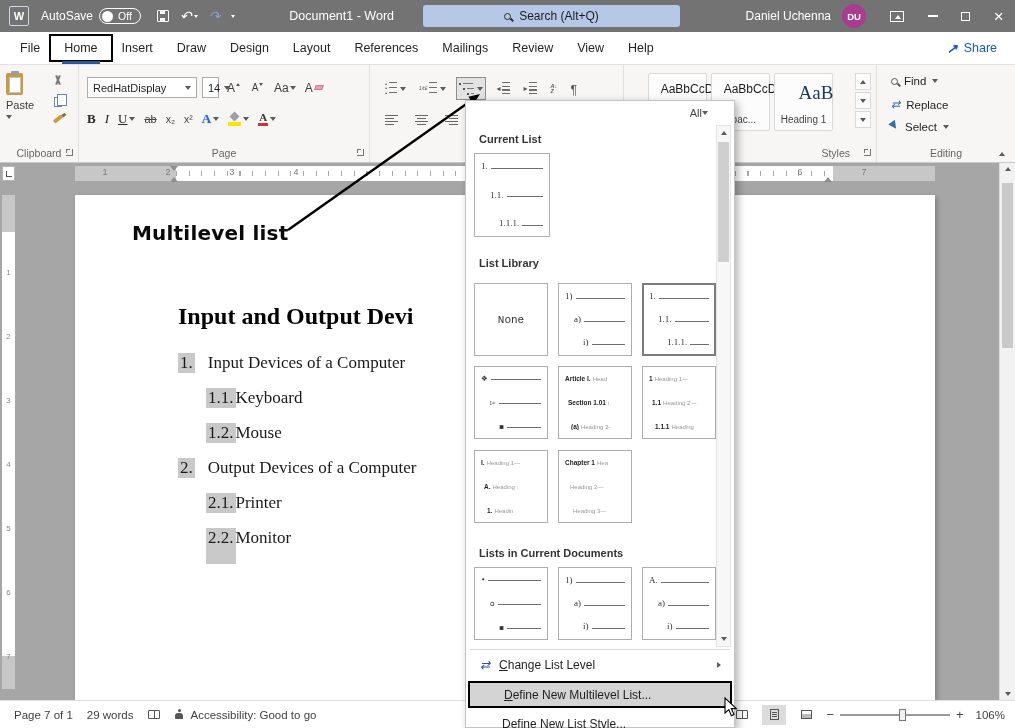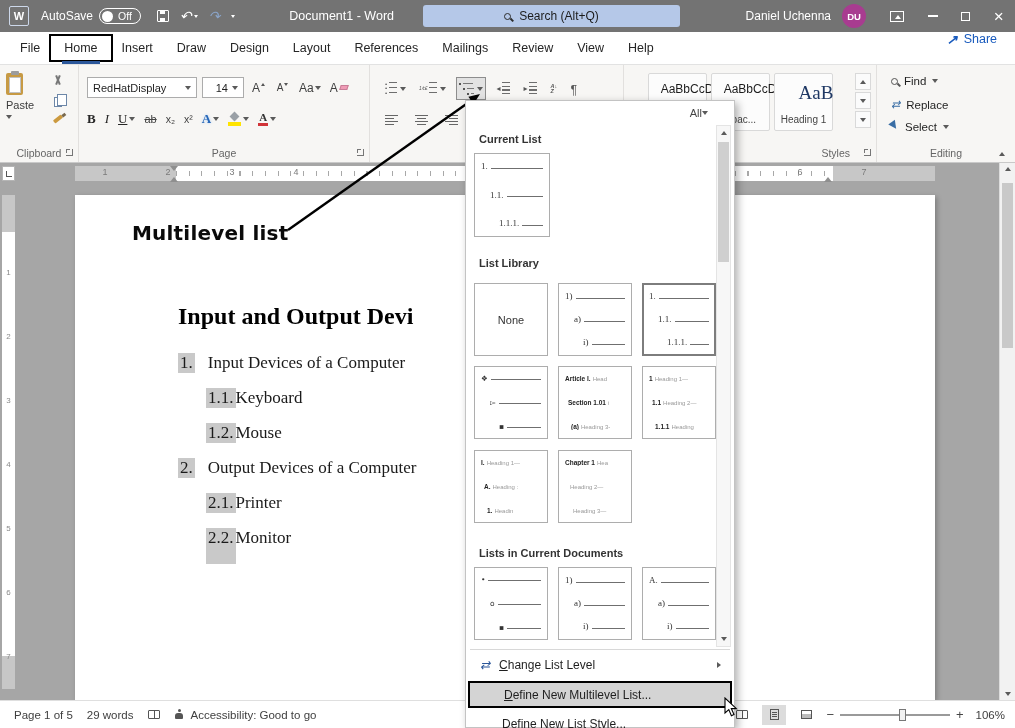--- a/index.html
+++ b/index.html
@@ -44,21 +44,21 @@
   .ic-maxbox{width:9px;height:9px;border:1.2px solid #fff;}
   .ic-close::before{content:"×";font-size:17px;color:#fff;line-height:1;}
 
   
   .tabs{position:absolute;top:32px;left:0;right:0;height:33px;background:#fff;border-bottom:1px solid #e2e2e2;
     display:flex;align-items:stretch;padding-left:8px;font-size:12.5px;color:#262626;z-index:30;}
   .tab{padding:0 12px;display:flex;align-items:center;}
   .tab.active{position:relative;}
   .tab.active::after{content:'';position:absolute;left:10px;right:10px;bottom:0;height:3px;background:#2b579a;}
   .home-anno{position:absolute;top:2px;bottom:2px;left:-3px;right:-3px;border:2px solid #000;}
-  .share-btn{margin-left:auto;margin-right:18px;display:flex;align-items:flex-start;gap:6px;color:#185abd;}
+  .share-btn{margin-left:auto;margin-right:18px;display:flex;align-items:center;gap:6px;color:#185abd;}
   .ic-share::before{content:"↗";font-weight:700;font-size:13px;}
 
   
   .ribbon{position:absolute;top:65px;left:0;right:0;height:98px;background:#f7f6f4;border-bottom:1px solid #c9c9c9;z-index:25;}
   .rgroup{position:absolute;top:0;bottom:0;border-right:1px solid #e2e0de;}
   .g-clip{left:0;width:79px;} .g-font{left:79px;width:291px;} .g-para{left:370px;width:254px;}
   .g-styles{left:624px;width:253px;} .g-edit{left:877px;width:138px;border-right:none;}
   .glabel{position:absolute;bottom:3px;left:0;right:0;text-align:center;font-size:10.5px;color:#656565;}
   .launcher{position:absolute;right:5px;bottom:6px;width:7px;height:7px;border-bottom:1.4px solid #767676;border-right:1.4px solid #767676;}
   .launcher::before{content:'';position:absolute;left:0;top:0;width:3px;height:3px;border-left:1.4px solid #767676;border-top:1.4px solid #767676;}
@@ -71,21 +71,21 @@
   .ic-cut{position:relative;width:11px;height:12px;}
   .ic-cut::before,.ic-cut::after{content:'';position:absolute;top:0;left:5px;width:1.5px;height:10px;background:#777;}
   .ic-cut::before{transform:rotate(22deg);} .ic-cut::after{transform:rotate(-22deg);}
   .ic-copy{width:8px;height:10px;border:1px solid #6d87a8;background:#fff;position:relative;}
   .ic-copy::before{content:'';position:absolute;left:2px;top:-4px;width:8px;height:10px;border:1px solid #6d87a8;background:#fff;}
   .ic-paint{width:10px;height:4px;background:#cc9a3f;border-radius:1px;transform:rotate(-38deg);position:relative;}
   .ic-paint::after{content:'';position:absolute;right:-4px;top:0.5px;width:4px;height:3px;background:#7a6a4f;}
   .f-row1{position:absolute;left:8px;top:12px;display:flex;align-items:center;gap:5px;}
   .combo{height:21px;background:#fff;border:1px solid #acacac;display:flex;align-items:center;justify-content:space-between;
     gap:4px;padding:0 5px;font-size:11px;color:#1f1f1f;}
-  .combo.namec{width:110px;} .combo.sizec{width:42px;justify-content:flex-end;}
+  .combo.namec{width:110px;} .combo.sizec{width:17px;}
   .fbtn{height:21px;min-width:19px;display:flex;align-items:center;justify-content:center;gap:1px;font-size:12px;color:#3f3f3f;padding:0 2px;}
   .tri-up{width:0;height:0;border-left:2.5px solid transparent;border-right:2.5px solid transparent;border-bottom:3.5px solid #555;margin-bottom:6px;}
   .tri-dn{width:0;height:0;border-left:2.5px solid transparent;border-right:2.5px solid transparent;border-top:3.5px solid #555;margin-bottom:6px;}
   .f-row2{position:absolute;left:8px;top:43px;display:flex;align-items:center;gap:9px;height:22px;}
   .serifb{font-family:"Liberation Serif",serif;font-weight:700;font-size:13px;color:#262626;}
   .serifi{font-family:"Liberation Serif",serif;font-style:italic;font-size:13px;color:#262626;}
   .serifu{font-family:"Liberation Serif",serif;text-decoration:underline;font-size:13px;color:#262626;}
   .strk{text-decoration:line-through;font-size:11px;color:#444;}
   .scriptt{font-size:10.5px;color:#444;}
   .effects{font-family:"Liberation Serif",serif;font-weight:700;font-size:13px;color:#2566b8;text-shadow:0 0 3px #a9c9ef;}
@@ -181,21 +181,21 @@
   .pv-cur{left:8px;top:52px;width:76px;height:84px;}
   .c1{left:8px;} .c2{left:92px;} .c3{left:176px;}
   .r1{top:182px;} .r2{top:265px;} .r3{top:349px;} .rd{top:466px;}
   .pv-row{display:flex;align-items:flex-end;}
   .pv.list .pv-row:nth-child(2){margin-left:9px;}
   .pv.list .pv-row:nth-child(3){margin-left:18px;}
   .pm{font-family:"Liberation Serif",serif;font-size:9px;color:#333;line-height:1;}
   .pv.bullets .pm{font-family:"DejaVu Sans",sans-serif;font-size:7.5px;}
   .pline{flex:1;border-bottom:1px solid #6f6f6f;margin:0 0 2.5px 3px;}
   .pv-none{align-items:center;justify-content:center;display:flex;}
-  .nonetxt{font-size:11px;color:#333;}
+  .nonetxt{font-size:11px;color:#333;font-family:Liberation Mono, monospace;}
   .pv.hd{justify-content:space-between;}
   .pv.hd .pv-row{align-items:baseline;gap:2px;overflow:hidden;}
   .pv.hd .pv-row:nth-child(2){margin-left:3px;}
   .pv.hd .pv-row:nth-child(3){margin-left:6px;}
   .pmh{font-size:6.5px;font-weight:700;color:#222;white-space:nowrap;}
   .pth{font-size:6px;color:#999;white-space:nowrap;}
   .dd-sep{position:absolute;left:4px;right:4px;top:548px;border-top:1px solid #d8d8d8;}
   .dd-item{position:absolute;left:2px;right:2px;height:24px;display:flex;align-items:center;}
   .it-change{top:552px;padding-left:12px;gap:9px;}
   .ic-levels::before{content:"⇄";color:#2b579a;font-size:12px;}
@@ -735,21 +735,21 @@
     <span class="ds-up">
         <i class="chev up"></i>
       </span>
     <i class="ds-thumb"></i>
     <span class="ds-dn">
         <i class="chev"></i>
       </span>
   </div>
 
   <div class="statusbar">
-    <span class="sb-item">Page 1 of 5</span>
+    <span class="sb-item">Page 7 of 1</span>
     <span class="sb-item">29 words</span>
     <span class="sb-item">
         <i class="ic-book"></i>
       </span>
     <span class="sb-item">
       <i class="ic-person"></i>
       <span>Accessibility: Good to go</span>
     </span>
     <div class="sb-right">
       <span class="vmbtn">

